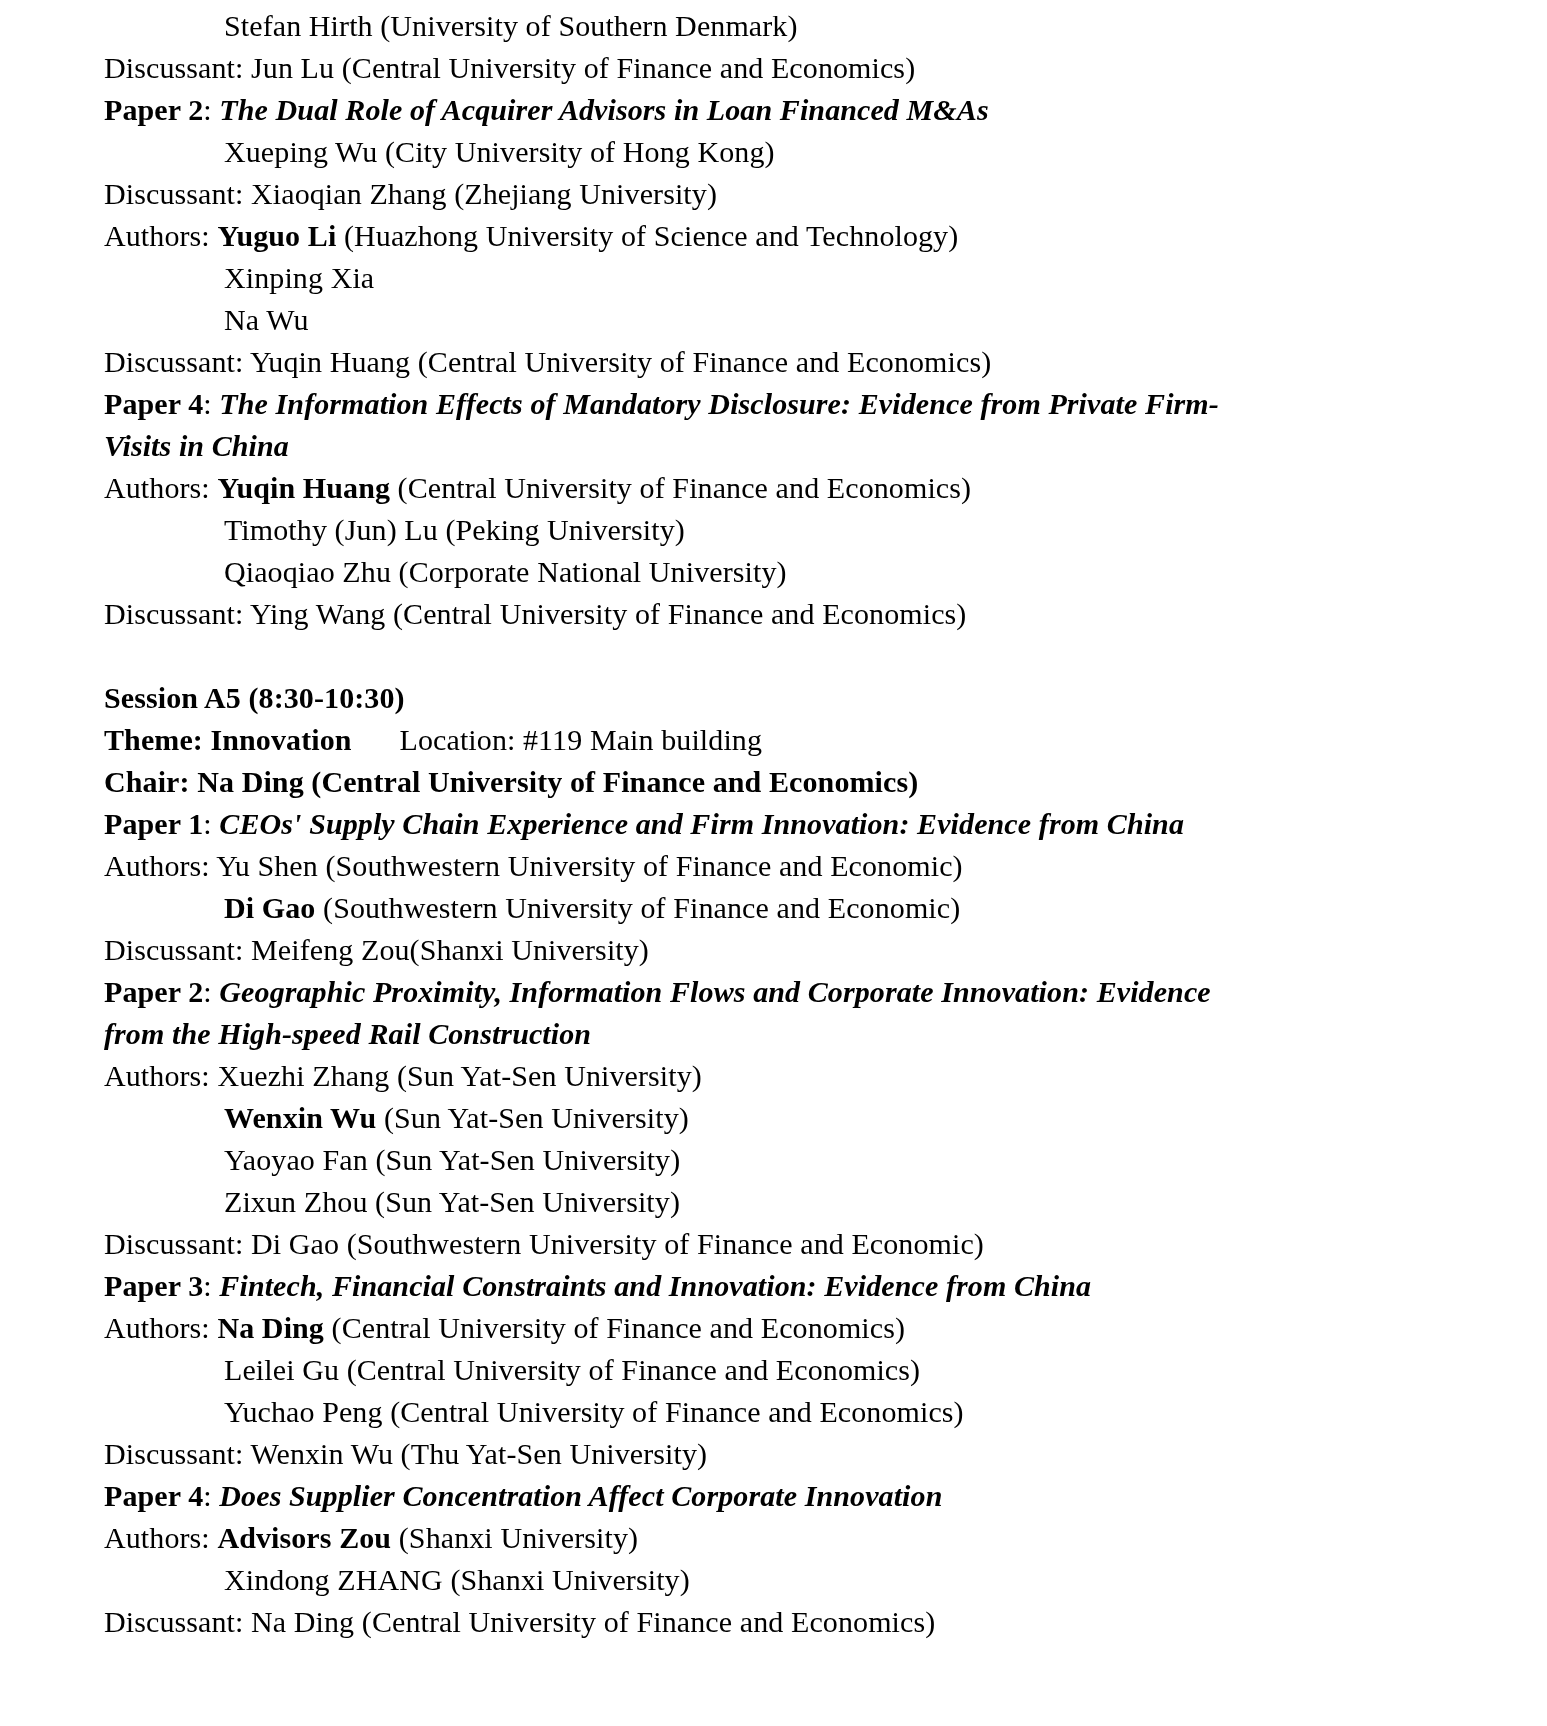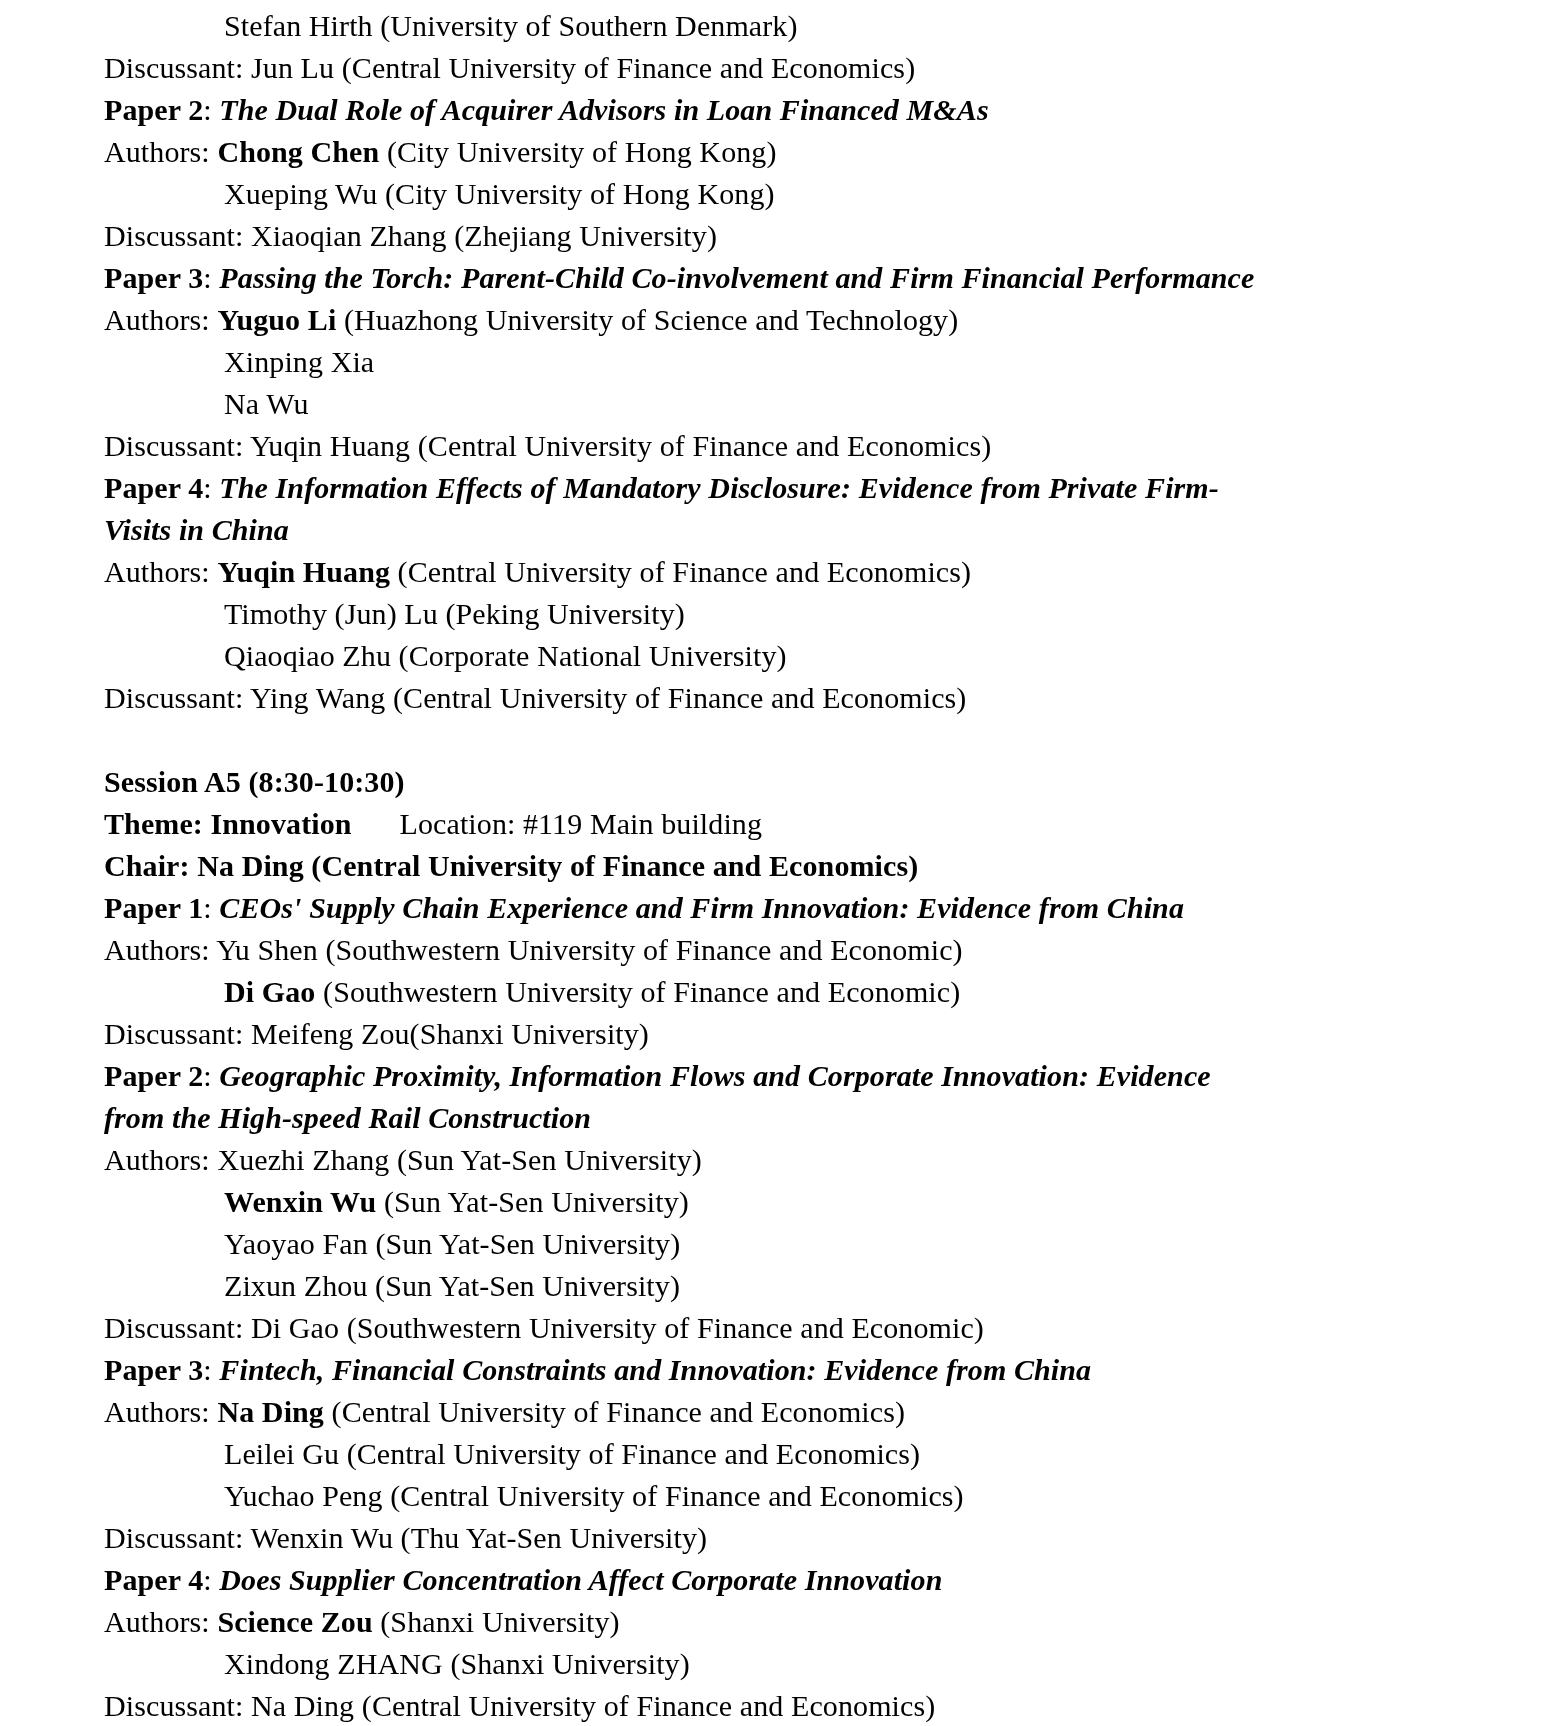--- a/index.html
+++ b/index.html
@@ -35,24 +35,22 @@
   .seg-bi { font-weight: 700; font-style: italic; }
   .seg-sp { display: inline-block; width: 48px; height: 1px; }
 </style>
 </head>
 <body>
 
 <div class="page">
     <div class="line indent"><span class="seg-r">Stefan Hirth (University of Southern Denmark)</span></div>
     <div class="line"><span class="seg-r">Discussant: Jun Lu (Central University of Finance and Economics)</span></div>
     <div class="line"><span class="seg-b">Paper 2</span><span class="seg-r">: </span><span class="seg-bi">The Dual Role of Acquirer Advisors in Loan Financed M&amp;As</span></div>
-    <div class="line"><span class="seg-r">Authors: </span><span class="seg-b">Chong Chen</span><span class="seg-r"> (City University of Hong Kong)</span></div>
     <div class="line indent"><span class="seg-r">Xueping Wu (City University of Hong Kong)</span></div>
     <div class="line"><span class="seg-r">Discussant: Xiaoqian Zhang (Zhejiang University)</span></div>
-    <div class="line"><span class="seg-b">Paper 3</span><span class="seg-r">: </span><span class="seg-bi">Passing the Torch: Parent-Child Co-involvement and Firm Financial Performance</span></div>
     <div class="line"><span class="seg-r">Authors: </span><span class="seg-b">Yuguo Li</span><span class="seg-r"> (Huazhong University of Science and Technology)</span></div>
     <div class="line indent"><span class="seg-r">Xinping Xia</span></div>
     <div class="line indent"><span class="seg-r">Na Wu</span></div>
     <div class="line"><span class="seg-r">Discussant: Yuqin Huang (Central University of Finance and Economics)</span></div>
     <div class="line"><span class="seg-b">Paper 4</span><span class="seg-r">: </span><span class="seg-bi">The Information Effects of Mandatory Disclosure: Evidence from Private Firm-</span></div>
     <div class="line"><span class="seg-bi">Visits in China</span></div>
     <div class="line"><span class="seg-r">Authors: </span><span class="seg-b">Yuqin Huang</span><span class="seg-r"> (Central University of Finance and Economics)</span></div>
     <div class="line indent"><span class="seg-r">Timothy (Jun) Lu (Peking University)</span></div>
     <div class="line indent"><span class="seg-r">Qiaoqiao Zhu (Corporate National University)</span></div>
     <div class="line"><span class="seg-r">Discussant: Ying Wang (Central University of Finance and Economics)</span></div>
@@ -70,16 +68,16 @@
     <div class="line indent"><span class="seg-b">Wenxin Wu</span><span class="seg-r"> (Sun Yat-Sen University)</span></div>
     <div class="line indent"><span class="seg-r">Yaoyao Fan (Sun Yat-Sen University)</span></div>
     <div class="line indent"><span class="seg-r">Zixun Zhou (Sun Yat-Sen University)</span></div>
     <div class="line"><span class="seg-r">Discussant: Di Gao (Southwestern University of Finance and Economic)</span></div>
     <div class="line"><span class="seg-b">Paper 3</span><span class="seg-r">: </span><span class="seg-bi">Fintech, Financial Constraints and Innovation: Evidence from China</span></div>
     <div class="line"><span class="seg-r">Authors: </span><span class="seg-b">Na Ding</span><span class="seg-r"> (Central University of Finance and Economics)</span></div>
     <div class="line indent"><span class="seg-r">Leilei Gu (Central University of Finance and Economics)</span></div>
     <div class="line indent"><span class="seg-r">Yuchao Peng (Central University of Finance and Economics)</span></div>
     <div class="line"><span class="seg-r">Discussant: Wenxin Wu (Thu Yat-Sen University)</span></div>
     <div class="line"><span class="seg-b">Paper 4</span><span class="seg-r">: </span><span class="seg-bi">Does Supplier Concentration Affect Corporate Innovation</span></div>
-    <div class="line"><span class="seg-r">Authors: </span><span class="seg-b">Science Zou</span><span class="seg-r"> (Shanxi University)</span></div>
+    <div class="line"><span class="seg-r">Authors: </span><span class="seg-b">Advisors Zou</span><span class="seg-r"> (Shanxi University)</span></div>
     <div class="line indent"><span class="seg-r">Xindong ZHANG (Shanxi University)</span></div>
     <div class="line"><span class="seg-r">Discussant: Na Ding (Central University of Finance and Economics)</span></div>
   </div>
 
 </body></html>

